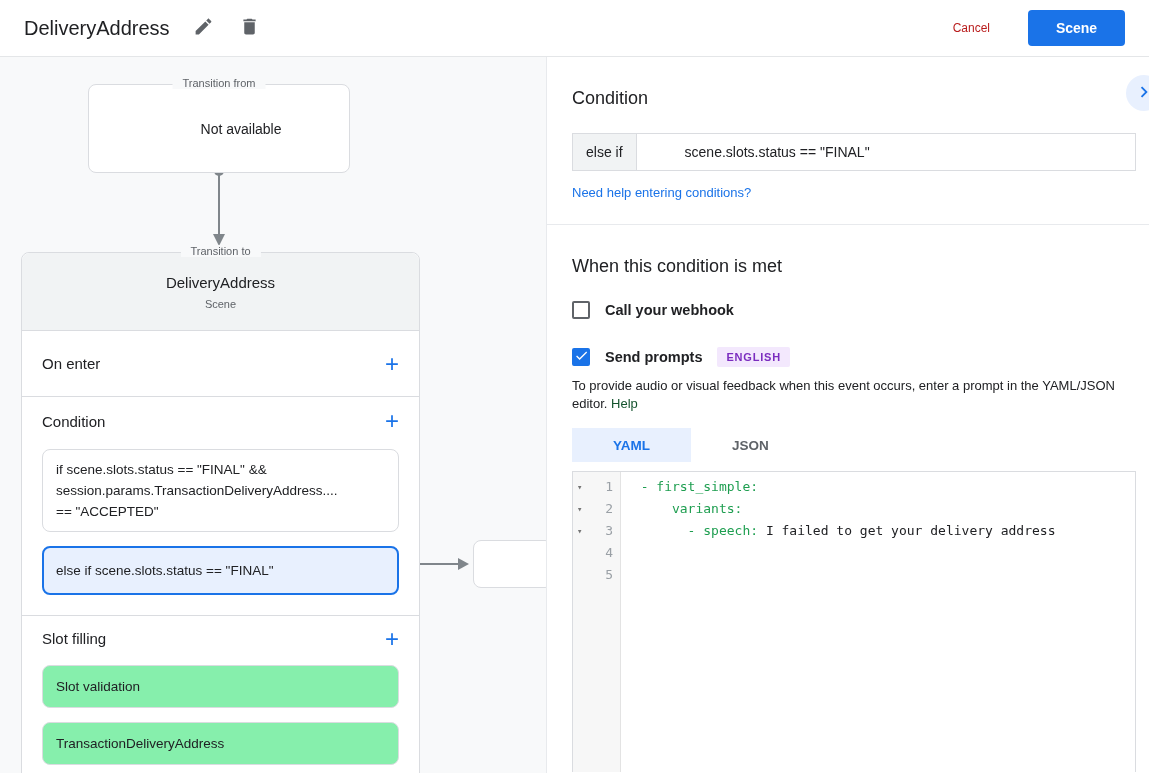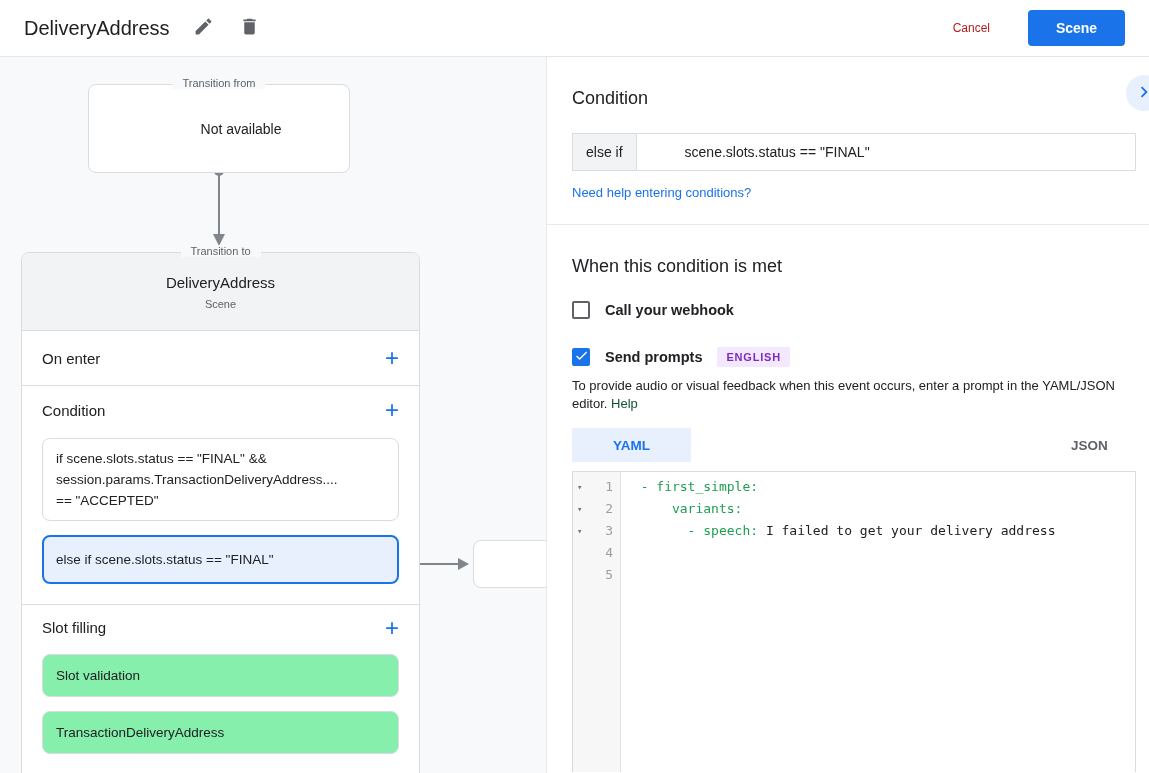--- a/index.html
+++ b/index.html
@@ -36,21 +36,21 @@
 
   .tto { position:absolute; left:21px; top:195px; width:399px; height:600px;
     background:#fff; border:1px solid #dadce0; border-radius:8px 8px 0 0; }
   .tto-header { background:#f1f3f4; border-bottom:1px solid #dadce0;
     border-radius:8px 8px 0 0; height:78px; display:flex; flex-direction:column;
     align-items:center; justify-content:center; }
   .tto-title { font-size:15px; color:#202124; margin-bottom:7px; }
   .tto-sub { font-size:11px; color:#5f6368; }
   .sec-row { display:flex; align-items:center; justify-content:space-between;
     padding:0 16px 0 20px; }
-  .on-enter { height:55px; border-bottom:1px solid #dadce0; }
+  .on-enter { height:66px; border-bottom:1px solid #dadce0; }
   .sec-head { height:48px; }
   .sec-label { font-size:15px; color:#202124; }
   .plus { color:#1a73e8; font-size:24px; font-weight:300; line-height:1;
     cursor:pointer; padding:0 4px; }
   .cond-section { border-bottom:1px solid #dadce0; padding-bottom:20px; }
   .cond-box { margin:4px 20px 0; border:1px solid #dadce0; border-radius:8px;
     padding:9px 13px; font-size:13.5px; line-height:21px; white-space:pre-line;
     background:#fff; cursor:pointer; }
   .cond-box.selected { margin-top:14px; background:#e8f0fe; border:2px solid #1a73e8;
     padding:12px 12px; white-space:normal; }
@@ -82,21 +82,21 @@
   .cb { width:18px; height:18px; border:2px solid #5f6368; border-radius:2px;
     margin-right:15px; cursor:pointer; flex:none; }
   .cb.checked { background:#1a73e8; border-color:#1a73e8; display:flex;
     align-items:center; justify-content:center; }
   .check-label { font-size:14.5px; font-weight:700; color:#202124; cursor:default; }
   .badge { margin-left:15px; background:#f3e8fd; color:#7b2cbf; font-size:11px;
     font-weight:700; letter-spacing:0.8px; padding:4px 9px; border-radius:2px;text-align:center; }
   .desc { margin-top:10px; font-size:13px; line-height:17.5px; color:#202124;
     width:560px; }
   .desc a { color:#14532d; text-decoration:none; cursor:pointer; }
-  .tabs { margin-top:16px; display:flex;justify-content:space-between; }
+  .tabs { margin-top:16px; display:flex; }
   .tab { width:119px; height:34px; display:flex; align-items:center;
     justify-content:center; font-size:13.5px; font-weight:600; color:#5f6368;
     cursor:pointer; }
   .tab.active { background:#e8f0fe; color:#1a73e8; }
 
   
   .editor { margin-top:9px; width:564px; height:301px; border:1px solid #dadce0;
     border-bottom:none; display:flex; font-family:"DejaVu Sans Mono", monospace;
     font-size:13px; line-height:22px; }
   .gutter { width:48px; background:#f7f7f7; border-right:1px solid #e3e3e3;

